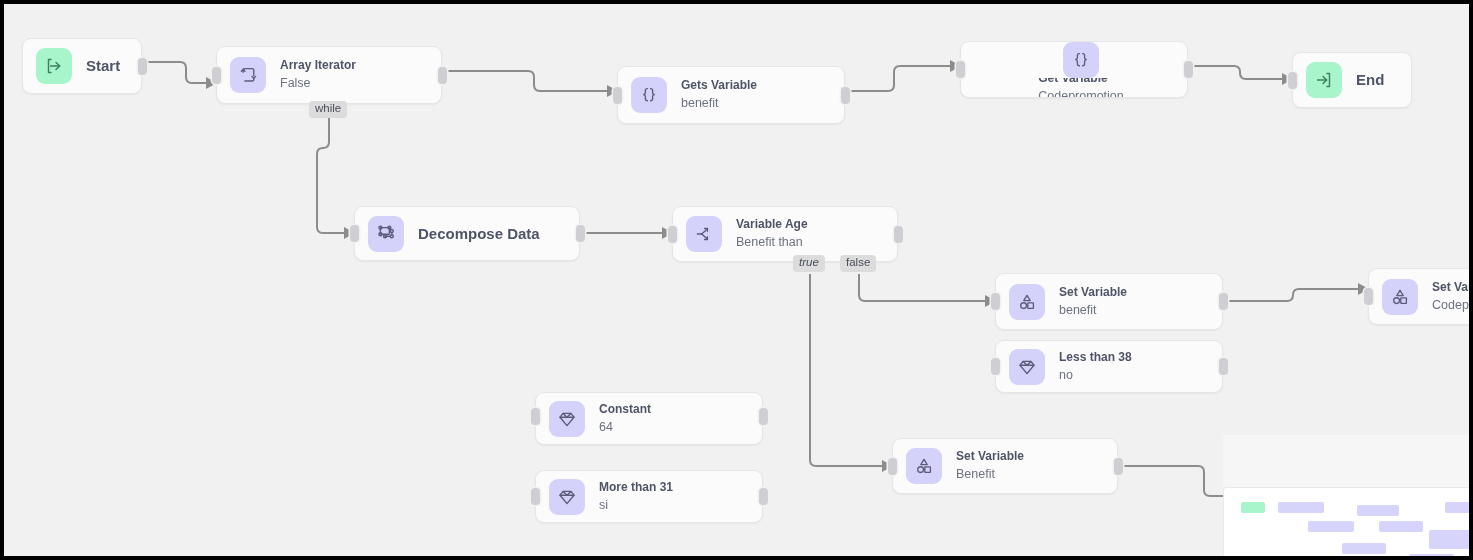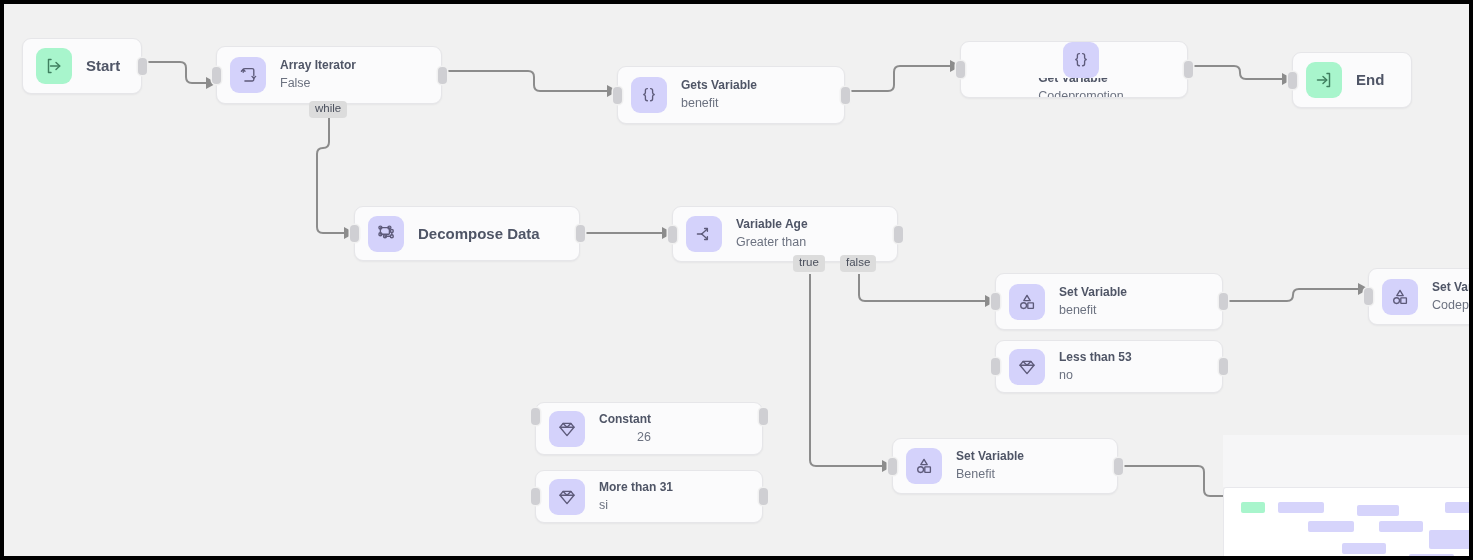--- a/index.html
+++ b/index.html
@@ -186,21 +186,21 @@
           <svg width="22" height="22" viewBox="0 0 22 22">
             <path stroke="#5d5a7a" stroke-width="1.35" fill="none" stroke-linecap="round" stroke-linejoin="round" d="M4.4 11h4.3"></path>
             <path stroke="#5d5a7a" stroke-width="1.35" fill="none" stroke-linecap="round" stroke-linejoin="round" d="M8.7 11 14 6.3"></path>
             <path stroke="#5d5a7a" stroke-width="1.35" fill="none" stroke-linecap="round" stroke-linejoin="round" d="M8.7 11 14 15.7"></path>
             <path stroke="#5d5a7a" stroke-width="1.35" fill="none" stroke-linecap="round" stroke-linejoin="round" d="M11.6 5.5h2.8v2.8"></path>
             <path stroke="#5d5a7a" stroke-width="1.35" fill="none" stroke-linecap="round" stroke-linejoin="round" d="M11.6 16.5h2.8v-2.8"></path>
           </svg>
         </div>
         <div class="txt">
           <div class="title">Variable Age</div>
-          <div class="sub">Greater than</div>
+          <div class="sub">Benefit than</div>
         </div>
       </div>
       <div class="port" style="top: 221.5px; left: 663.5px;"></div>
       <div class="port" style="top: 221.5px; left: 889.5px;"></div>
       <div class="node" style="left: 991px; top: 269px; width: 228px; height: 57px;">
         <div class="ico">
           <svg width="22" height="22" viewBox="0 0 22 22">
             <path stroke="#5d5a7a" stroke-width="1.35" fill="none" stroke-linecap="round" stroke-linejoin="round" d="M11 4.4 14.2 9.6H7.8Z"></path>
             <circle stroke="#5d5a7a" stroke-width="1.35" fill="none" stroke-linecap="round" stroke-linejoin="round" cx="7.6" cy="14.6" r="2.9"></circle>
             <rect stroke="#5d5a7a" stroke-width="1.35" fill="none" stroke-linecap="round" stroke-linejoin="round" x="11.8" y="11.8" width="5.6" height="5.6" rx="0.4"></rect>
@@ -215,51 +215,51 @@
       <div class="port" style="top: 289px; left: 1214.5px;"></div>
       <div class="node" style="left: 991px; top: 336px; width: 228px; height: 53px;">
         <div class="ico">
           <svg width="22" height="22" viewBox="0 0 22 22">
             <path stroke="#5d5a7a" stroke-width="1.35" fill="none" stroke-linecap="round" stroke-linejoin="round" d="M4 9.2h14L11 17.6Z"></path>
             <path stroke="#5d5a7a" stroke-width="1.35" fill="none" stroke-linecap="round" stroke-linejoin="round" d="M4 9.2 7.1 5.4h7.8L18 9.2"></path>
             <path stroke="#5d5a7a" stroke-width="1.35" fill="none" stroke-linecap="round" stroke-linejoin="round" d="M7.1 5.4 11 9.2l3.9-3.8"></path>
           </svg>
         </div>
         <div class="txt">
-          <div class="title">Less than 53</div>
+          <div class="title">Less than 38</div>
           <div class="sub">no</div>
         </div>
       </div>
       <div class="port" style="top: 354px; left: 986.5px;"></div>
       <div class="port" style="top: 354px; left: 1214.5px;"></div>
       <div class="node" style="left: 1364px; top: 264px; width: 228px; height: 57px;">
         <div class="ico">
           <svg width="22" height="22" viewBox="0 0 22 22">
             <path stroke="#5d5a7a" stroke-width="1.35" fill="none" stroke-linecap="round" stroke-linejoin="round" d="M11 4.4 14.2 9.6H7.8Z"></path>
             <circle stroke="#5d5a7a" stroke-width="1.35" fill="none" stroke-linecap="round" stroke-linejoin="round" cx="7.6" cy="14.6" r="2.9"></circle>
             <rect stroke="#5d5a7a" stroke-width="1.35" fill="none" stroke-linecap="round" stroke-linejoin="round" x="11.8" y="11.8" width="5.6" height="5.6" rx="0.4"></rect>
           </svg>
         </div>
         <div class="txt">
           <div class="title">Set Variable</div>
           <div class="sub">Codepromotion</div>
         </div>
       </div>
       <div class="port" style="top: 284px; left: 1359.5px;"></div>
-      <div class="node" style="left: 531px; top: 398px; width: 228px; height: 53px; text-align: right;">
+      <div class="node" style="left: 531px; top: 388px; width: 228px; height: 53px;">
         <div class="ico">
           <svg width="22" height="22" viewBox="0 0 22 22">
             <path stroke="#5d5a7a" stroke-width="1.35" fill="none" stroke-linecap="round" stroke-linejoin="round" d="M4 9.2h14L11 17.6Z"></path>
             <path stroke="#5d5a7a" stroke-width="1.35" fill="none" stroke-linecap="round" stroke-linejoin="round" d="M4 9.2 7.1 5.4h7.8L18 9.2"></path>
             <path stroke="#5d5a7a" stroke-width="1.35" fill="none" stroke-linecap="round" stroke-linejoin="round" d="M7.1 5.4 11 9.2l3.9-3.8"></path>
           </svg>
         </div>
         <div class="txt">
           <div class="title">Constant</div>
-          <div class="sub">26</div>
+          <div class="sub">64</div>
         </div>
       </div>
       <div class="port" style="top: 404px; left: 526.5px;"></div>
       <div class="port" style="top: 404px; left: 754.5px;"></div>
       <div class="node" style="left: 531px; top: 466px; width: 228px; height: 53px;">
         <div class="ico">
           <svg width="22" height="22" viewBox="0 0 22 22">
             <path stroke="#5d5a7a" stroke-width="1.35" fill="none" stroke-linecap="round" stroke-linejoin="round" d="M4 9.2h14L11 17.6Z"></path>
             <path stroke="#5d5a7a" stroke-width="1.35" fill="none" stroke-linecap="round" stroke-linejoin="round" d="M4 9.2 7.1 5.4h7.8L18 9.2"></path>
             <path stroke="#5d5a7a" stroke-width="1.35" fill="none" stroke-linecap="round" stroke-linejoin="round" d="M7.1 5.4 11 9.2l3.9-3.8"></path>
@@ -284,21 +284,21 @@
           <div class="title">Set Variable</div>
           <div class="sub">Benefit</div>
         </div>
       </div>
       <div class="port" style="top: 453.5px; left: 883.5px;"></div>
       <div class="port" style="top: 453.5px; left: 1109.5px;"></div>
     </div>
 
   <div id="label-layer">
       <div class="elabel" style="left: 305px; top: 77px; margin-top: 20px;">while</div>
-      <div class="elabel" style="left: 789px; top: 251px;">true</div>
+      <div class="elabel" style="left: 789px; top: 251px; font-style: italic;">true</div>
       <div class="elabel" style="left: 836px; top: 251px;">false</div>
     </div>
 
   <div id="minimap-shade"></div>
   <div id="minimap">
       <div class="mn green" style="left: 17px; top: 14px; width: 24px; height: 11px;"></div>
       <div class="mn" style="left: 54px; top: 14px; width: 46px; height: 11px;"></div>
       <div class="mn" style="left: 133px; top: 17px; width: 42px; height: 11px;"></div>
       <div class="mn" style="left: 221px; top: 14px; width: 43px; height: 11px;"></div>
       <div class="mn" style="left: 84px; top: 33px; width: 46px; height: 11px;"></div>

